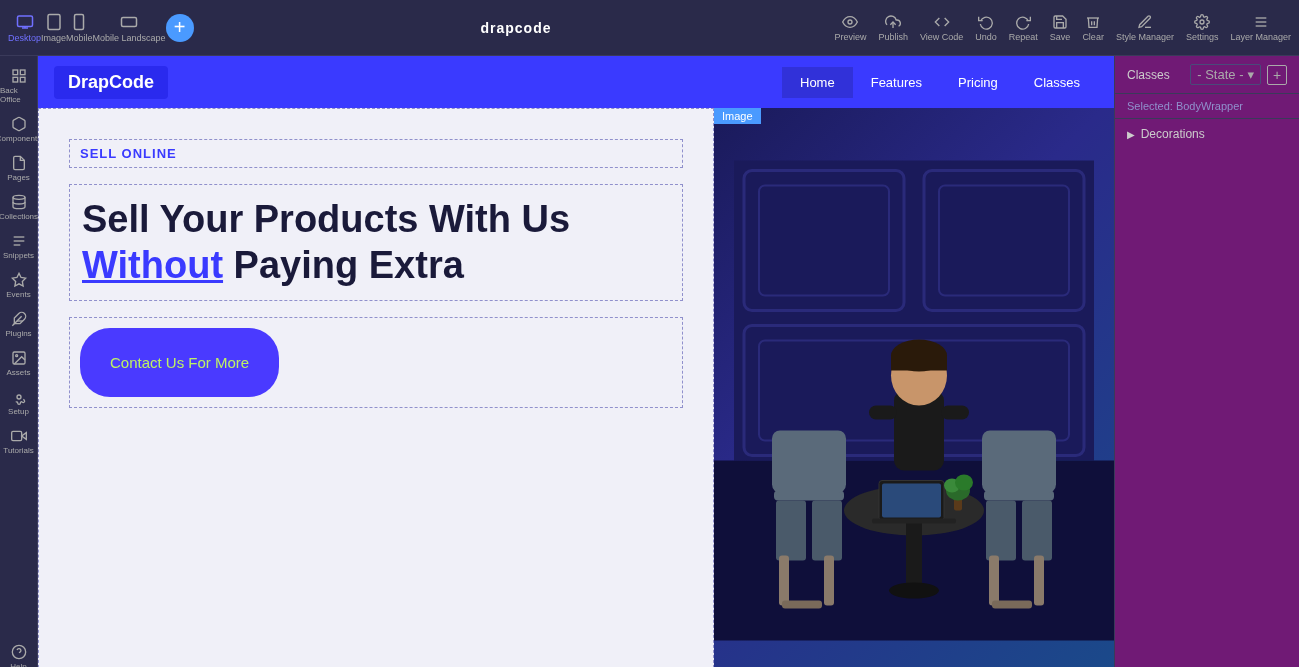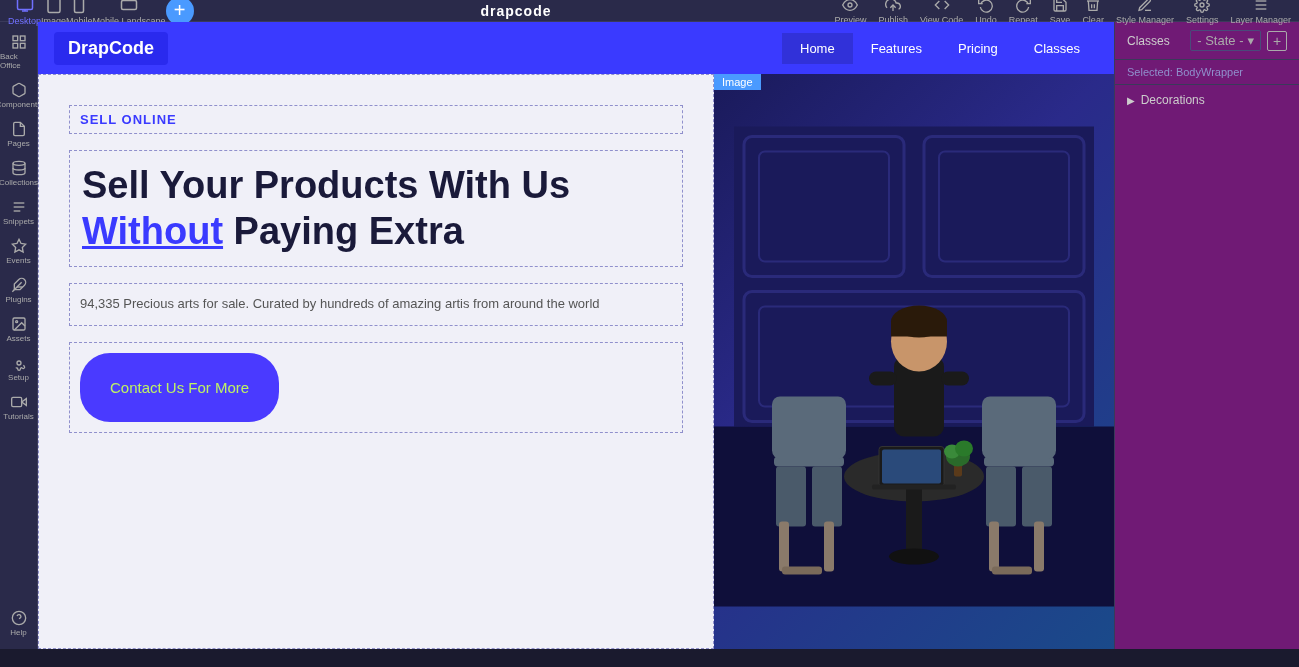--- a/index.html
+++ b/index.html
@@ -1,21 +1,21 @@
 <!DOCTYPE html>
 <html><head>
   <meta charset="utf-8">
   <style>
     * { box-sizing: border-box; margin: 0; padding: 0; }
     body { font-family: 'Segoe UI', Arial, sans-serif; background: #1a1a2e; color: #fff; overflow: hidden; width: 1299px; height: 667px; }
 
     
     .top-toolbar {
       background: #2a2a4a;
-      height: 22px;
+      height: 56px;
       display: flex;
       align-items: center;
       padding: 0 8px;
       border-bottom: 1px solid #3a3a5a;
       position: relative;
     }
     .toolbar-brand {
       color: #fff;
       font-size: 14px;
       font-weight: 600;
@@ -513,23 +513,20 @@
     </div>
 
     <div class="canvas-content">
 
       <div class="content-left">
         <div class="sell-online-label">SELL ONLINE</div>
         <div class="headline-block">
           <div class="headline-text">
             <span>Sell Your Products With Us </span><a class="headline-link">Without</a><span> Paying Extra</span>
           </div>
-        </div>
-        <div class="description-block">
-          <p class="description-text">94,335 Precious arts for sale. Curated by hundreds of amazing artis from around the world</p>
         </div>
         <div class="cta-block">
           <button class="cta-button">Contact Us For More</button>
         </div>
       </div>
 
       <div class="content-right">
         <div class="image-label">Image</div>
         <div class="scene-bg">
 

